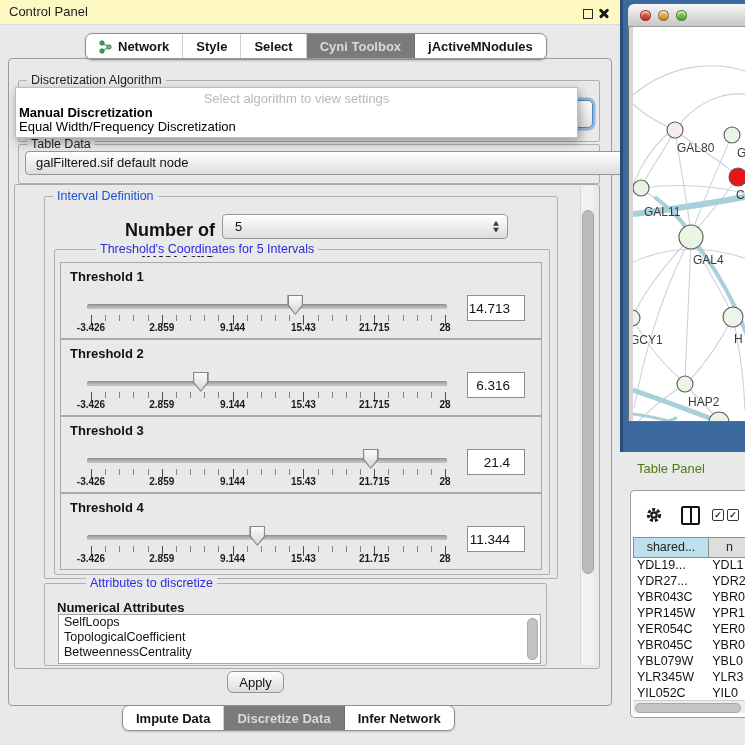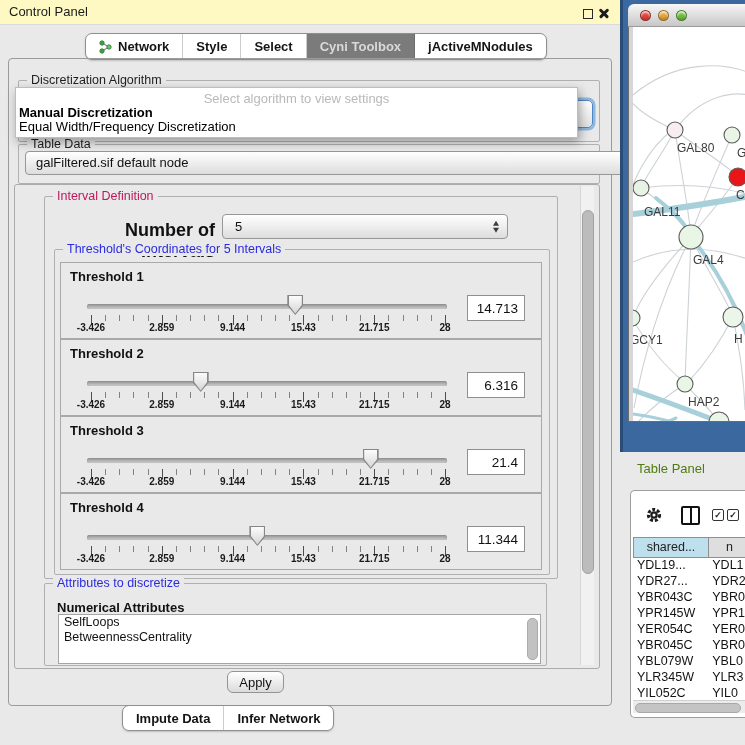--- a/index.html
+++ b/index.html
@@ -19,21 +19,21 @@
           border:1px solid #8f8f8f;border-radius:7px;overflow:hidden;box-shadow:0 1px 2px rgba(0,0,0,.18);}
   .seg{display:flex;align-items:center;gap:6px;padding:0 13px;font-size:13px;font-weight:700;color:#141414;
        border-right:1px solid #cdcdcd;white-space:nowrap;}
   .seg:last-child{border-right:none;}
   .seg.active{background:#7b7b7b;color:#d9d9d9;border-color:#6d6d6d;}
 
   .cp-outer{position:absolute;left:8px;top:58px;width:602px;height:646px;border:1px solid #9b9b9b;border-radius:4px;}
 
   .fs{position:absolute;border:1px solid #b0b0b0;border-radius:2px;}
   .legend{position:absolute;top:-8px;left:8px;background:#e9e9e9;padding:0 4px;font-size:12.5px;white-space:nowrap;}
-  .lg-dark{color:#1e1e1e;text-align:center;} .lg-green{color:#be185d;} .lg-blue{color:#2b2bdf;}
+  .lg-dark{color:#1e1e1e;text-align:center;} .lg-green{color:#1d4ed8;} .lg-blue{color:#2b2bdf;margin-left:33px;}
 
   .fs-algo{left:18px;top:80px;width:580px;height:60px;}
   .algo-combo{position:absolute;left:25px;top:100px;width:566px;height:26px;border-radius:5px;
               background:linear-gradient(#ffffff,#e2e2e2);border:1px solid #4f87c4;
               box-shadow:0 0 0 2.5px rgba(86,148,212,.6);z-index:2;}
 
   .popup{position:absolute;left:15px;top:87px;width:561px;height:49px;background:#fff;
          border:1px solid #bdbdbd;box-shadow:2px 4px 10px rgba(0,0,0,.35);z-index:30;}
   .popup-placeholder{position:absolute;left:0;right:0;top:3px;text-align:center;color:#b9b9b9;font-size:13px;}
   .popup-opt{position:absolute;left:3px;font-size:13px;color:#000;white-space:nowrap;}
@@ -66,21 +66,21 @@
          clip-path:polygon(0 0,100% 0,100% 52%,50% 100%,0 52%);background:#878787;}
   .thumb::after{content:"";position:absolute;left:1.5px;top:1px;width:13px;height:17.5px;
          clip-path:polygon(0 0,100% 0,100% 52%,50% 100%,0 52%);background:linear-gradient(#fcfcfc,#d5d5d5);}
   .ticks-minor{position:absolute;left:30px;top:52px;width:355px;height:6px;
          background-image:repeating-linear-gradient(to right,#828282 0 1px,transparent 1px 14.16px);}
   .ticks-major{position:absolute;left:30px;top:52px;width:356px;height:10px;
          background-image:repeating-linear-gradient(to right,#4d4d4d 0 1px,transparent 1px 70.8px);}
   .tick-labels{position:absolute;left:0;top:59px;width:100%;height:13px;}
   .tick-label{position:absolute;transform:translateX(-50%);font-size:10px;font-weight:700;color:#1a1a1a;white-space:nowrap;}
   .tvalue{position:absolute;left:406px;top:32px;width:58px;height:26px;background:#fff;border:1px solid #8f8f8f;
-          font-size:13.5px;text-align:right;line-height:26px;padding-right:6px;box-sizing:border-box;}
+          font-size:13.5px;text-align:right;line-height:26px;padding-right:14px;box-sizing:border-box;}
 
   .fs-attrs{left:44px;top:583px;width:501px;height:81px;}
   .attr-title{position:absolute;left:57px;top:600px;font-size:13px;font-weight:700;}
   .attr-list{position:absolute;left:58px;top:614px;width:481px;height:48px;background:#fff;border:1px solid #a5a5a5;overflow:hidden;}
   .attr-item{font-size:12.5px;line-height:15px;padding-left:5px;color:#111;white-space:nowrap;}
   .attr-vthumb{position:absolute;right:2px;top:3px;width:9px;height:40px;background:#c2c2c2;border:1px solid #ababab;border-radius:5px;}
 
   .apply-btn{position:absolute;left:227px;top:671px;width:57px;height:22px;background:linear-gradient(#ffffff,#dbdbdb);
              border:1px solid #949494;border-radius:6px;font-size:13px;text-align:center;line-height:21px;box-sizing:border-box;}
 
@@ -267,30 +267,34 @@
       <div class="tvalue">11.344</div>
     </div>
 
     <div class="fs fs-attrs">
       <span class="legend lg-blue">Attributes to discretize</span>
     </div>
     <span class="attr-title">Numerical Attributes</span>
     <div class="attr-list">
       <div class="items">
           <div class="attr-item">SelfLoops</div>
+          <div class="attr-item">TopologicalCoefficient</div>
           <div class="attr-item">BetweennessCentrality</div>
         </div>
       <div class="attr-vthumb"></div>
     </div>
 
     <div class="apply-btn">Apply</div>
 
     <div class="bottom-tabbar">
       <span class="seg">
           <span>Impute Data</span>
+        </span>
+      <span class="seg active">
+          <span>Discretize Data</span>
         </span>
       <span class="seg">
           <span>Infer Network</span>
         </span>
     </div>
   </section>
 
   <section>
     <div class="net-frame"></div>
     <div class="mac-window"></div>

